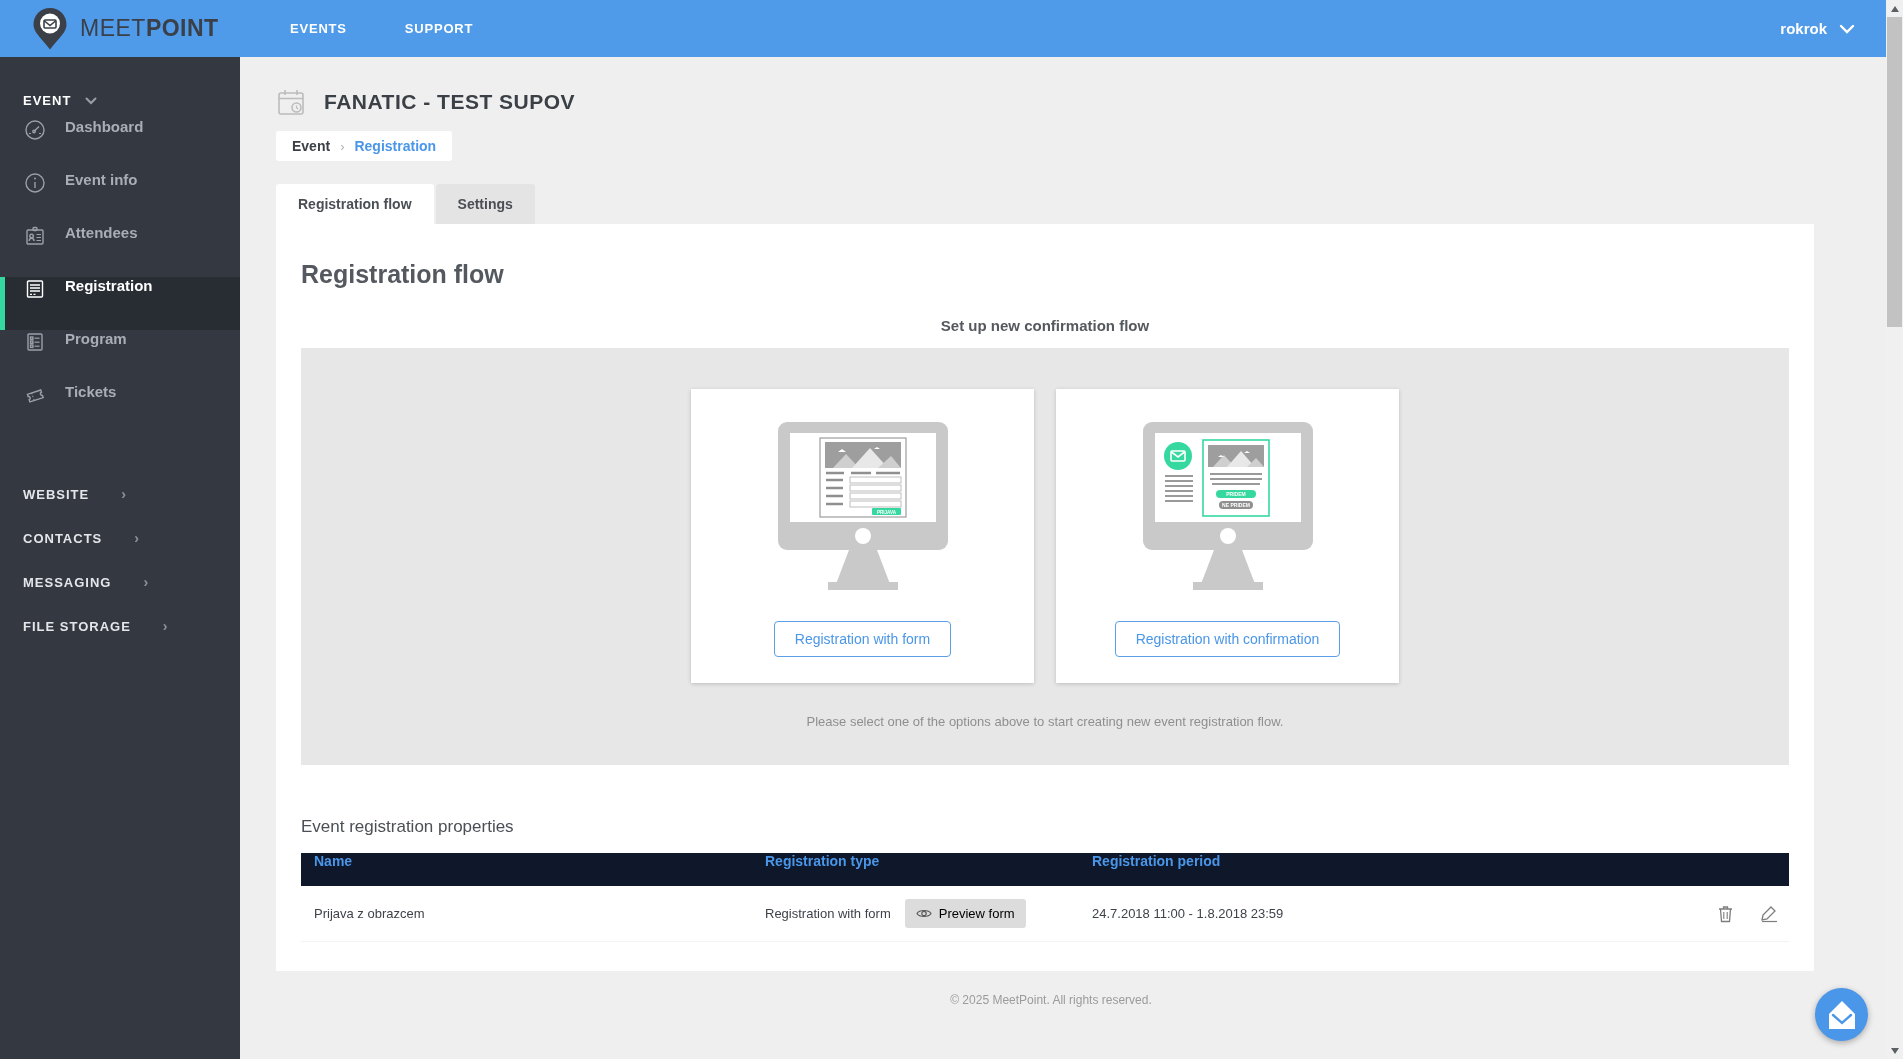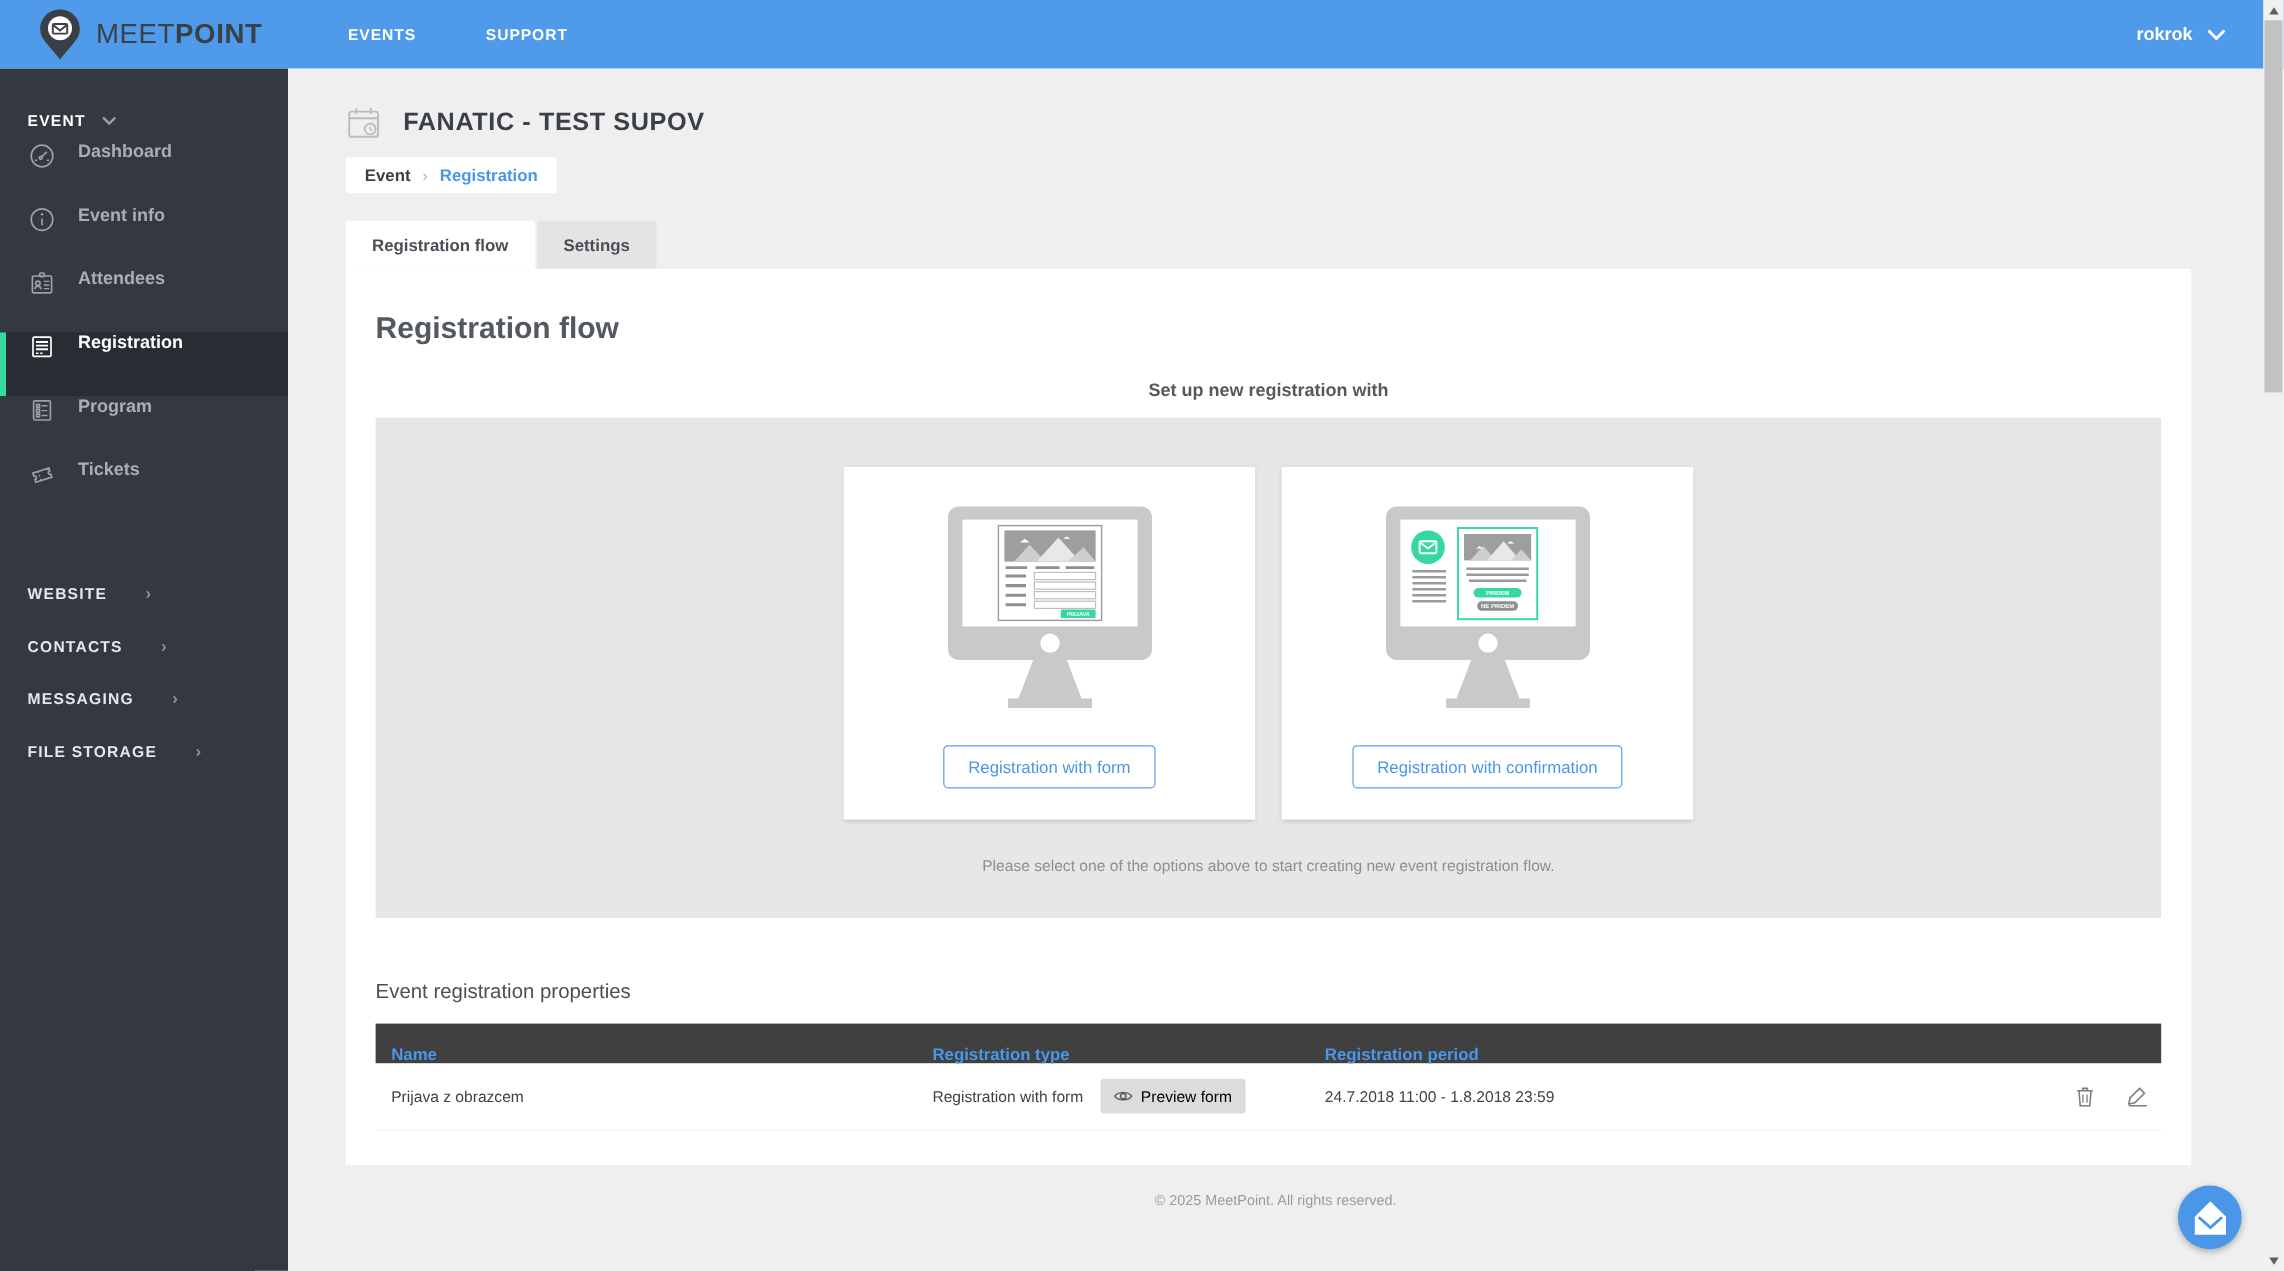--- a/index.html
+++ b/index.html
@@ -27,21 +27,21 @@
   .side-item svg { flex:0 0 auto; }
   .side-item.active { background:#282c33; color:#fff; }
   .side-item.active::before { content:""; position:absolute; left:0; top:0; bottom:0;
     width:5px; background:#35d9a0; }
   .side-sections { margin-top:36px; }
   .side-section { height:44px; display:flex; align-items:center; gap:32px; padding-left:23px;
     color:#e4e6ea; font-size:13px; font-weight:bold; letter-spacing:1px; cursor:pointer; }
   .chev { color:#8d939c; font-size:14px; font-weight:bold; }
 
   
-  .main { position:absolute; left:240px; top:57px; width:1646px; height:1002px; }
+  .main { position:absolute; left:228px; top:57px; width:1646px; height:1002px; }
   .title-row { display:flex; align-items:center; gap:18px; padding:30px 0 0 48px; }
   .page-title { font-size:21px; font-weight:bold; color:#3b4047; letter-spacing:.5px; }
   .breadcrumb { display:inline-flex; align-items:center; gap:10px; margin:14px 0 0 48px;
     background:#fff; border-radius:3px; padding:7px 16px; font-size:14px; }
   .breadcrumb .parent { color:#3b4047; font-weight:bold; cursor:pointer; }
   .breadcrumb .sep { color:#aab0b6; font-size:13px; }
   .breadcrumb .current { color:#4a96e8; font-weight:bold; }
 
   .tabs { display:flex; margin:23px 0 0 48px; }
   .tab { padding:12px 22px; font-size:14px; font-weight:bold; color:#4a4f55;
@@ -57,21 +57,21 @@
   .option-card { width:343px; height:294px; background:#fff;
     box-shadow:0 1px 4px rgba(0,0,0,.18); display:flex; flex-direction:column; align-items:center; }
   .illo { flex:1; display:flex; align-items:center; justify-content:center; padding-top:12px; }
   .option-btn { margin-bottom:26px; background:#fff; border:1px solid #5a9fe8; color:#4a96e8;
     font-size:14px; font-family:"Liberation Sans",sans-serif; padding:9px 20px; border-radius:4px; cursor:pointer; }
   .hint { position:absolute; left:0; right:0; bottom:36px; text-align:center;
     font-size:13px; color:#8f8f8f; }
 
   .props-title { font-size:17px; color:#4b5056; padding:52px 0 0 25px; }
   .ptable { margin:16px 25px 0 25px; }
-  .ptable .thead { display:flex; background:#404040; height:33px; align-items:flex-end;
+  .ptable .thead { display:flex; background:#0f172a; height:33px; align-items:flex-start;
     font-size:14px; font-weight:bold; color:#4a96e8; }
   .ptable .trow { display:flex; align-items:center; height:56px; font-size:13px; color:#3e434a;
     border-bottom:1px solid #f3f3f3; }
   .col-name { width:464px; padding-left:13px; }
   .col-type { width:327px; display:flex; align-items:center; gap:14px; }
   .col-period { flex:1; }
   .col-actions { display:flex; gap:22px; padding-right:8px; align-items:center; }
   .preview-btn { display:inline-flex; align-items:center; gap:7px; background:#dcdcdc;
     border:none; border-radius:3px; padding:7px 11px; font-size:13px; color:#000000;
     font-family:"Liberation Sans",sans-serif; cursor:pointer; }
@@ -232,21 +232,21 @@
     <span class="current">Registration</span>
   </div>
 
   <div class="tabs">
     <div class="tab active">Registration flow</div>
     <div class="tab">Settings</div>
   </div>
 
   <div class="panel">
     <div class="panel-h1">Registration flow</div>
-    <div class="setup-title">Set up new registration with</div>
+    <div class="setup-title">Set up new confirmation flow</div>
 
     <div class="gray-zone">
       <div class="cards">
 
         <div class="option-card">
           <div class="illo">
             <svg width="210" height="190" viewBox="0 0 210 190">
               <rect x="20" y="6" width="170" height="128" rx="9" fill="#c9c9c9"></rect>
               <rect x="32" y="17" width="146" height="89" fill="#ffffff"></rect>
               <circle cx="105" cy="120" r="8" fill="#ffffff"></circle>

